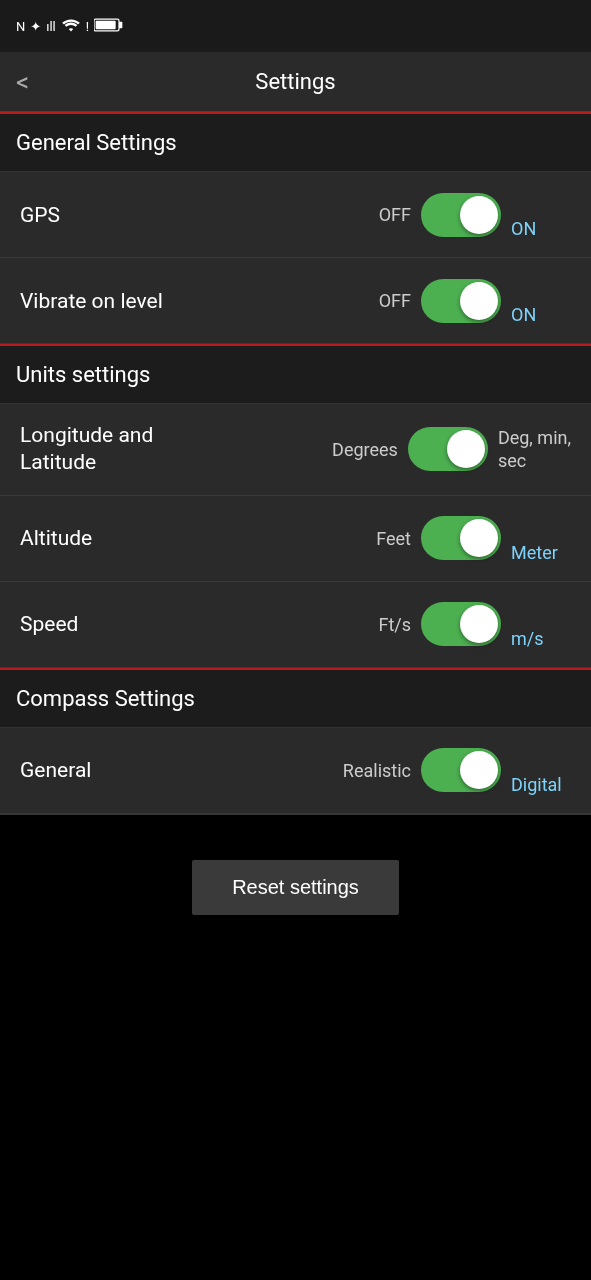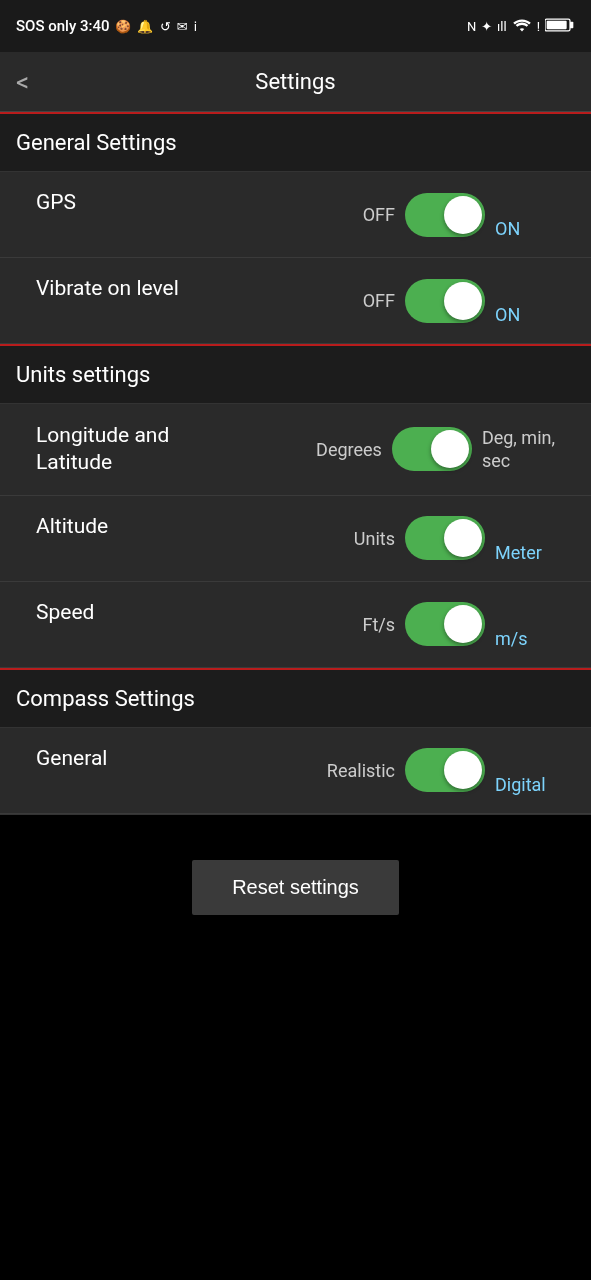--- a/index.html
+++ b/index.html
@@ -77,22 +77,23 @@
     .section-header-text {
       font-size: 22px;
       color: #fff;
       font-weight: 400;
     }
 
     
     .setting-row {
       background: #2a2a2a;
       display: flex;
+      align-items: center;
       justify-content: space-between;
-      padding: 18px 36px;
+      padding: 18px 20px;
       border-bottom: 1px solid #3a3a3a;
       min-height: 80px;
     }
     .setting-label {
       font-size: 21px;
       color: #fff;
       font-weight: 400;
       flex: 0 0 auto;
       max-width: 180px;
       text-align: left;
@@ -169,28 +170,20 @@
       color: #ccc;
       min-width: 70px;
       text-align: left;
       line-height: 1.3;
     }
   </style>
 </head>
 <body>
 
 <div class="status-bar">
-  <div class="status-left">
-    <span>SOS only 3:40</span>
-    <span class="status-icon">🍪</span>
-    <span class="status-icon">🔔</span>
-    <span class="status-icon">↺</span>
-    <span class="status-icon">✉</span>
-    <span class="status-icon">ℹ</span>
-  </div>
   <div class="status-right">
     <span class="status-right-icon">N</span>
     <span class="status-right-icon">✦</span>
     <span class="status-right-icon">ıll</span>
     <span class="status-right-icon">
       <svg width="20" height="16" viewBox="0 0 24 20" fill="white">
         <path d="M12 6C8.6 6 5.5 7.3 3.2 9.5L1 7.3C3.8 4.5 7.7 3 12 3s8.2 1.5 11 4.3l-2.2 2.2C18.5 7.3 15.4 6 12 6z"></path>
         <path d="M12 10c-2.2 0-4.2.9-5.7 2.3l-2.1-2.1C6.1 8.4 8.9 7 12 7s5.9 1.4 7.8 3.2l-2.1 2.1C16.2 10.9 14.2 10 12 10z"></path>
         <path d="M12 14c-1.1 0-2.1.4-2.8 1.1L12 18l2.8-2.9c-.7-.7-1.7-1.1-2.8-1.1z"></path>
       </svg>
@@ -250,21 +243,21 @@
     <div class="toggle">
       <div class="toggle-knob"></div>
     </div>
     <span class="deg-min-sec">Deg, min,<br>sec</span>
   </div>
 </div>
 
 <div class="setting-row">
   <span class="setting-label">Altitude</span>
   <div class="setting-controls">
-    <span class="setting-option-left">Units</span>
+    <span class="setting-option-left">Feet</span>
     <div class="toggle">
       <div class="toggle-knob"></div>
     </div>
     <span class="setting-option-right">Meter</span>
   </div>
 </div>
 
 <div class="setting-row">
   <span class="setting-label">Speed</span>
   <div class="setting-controls">

